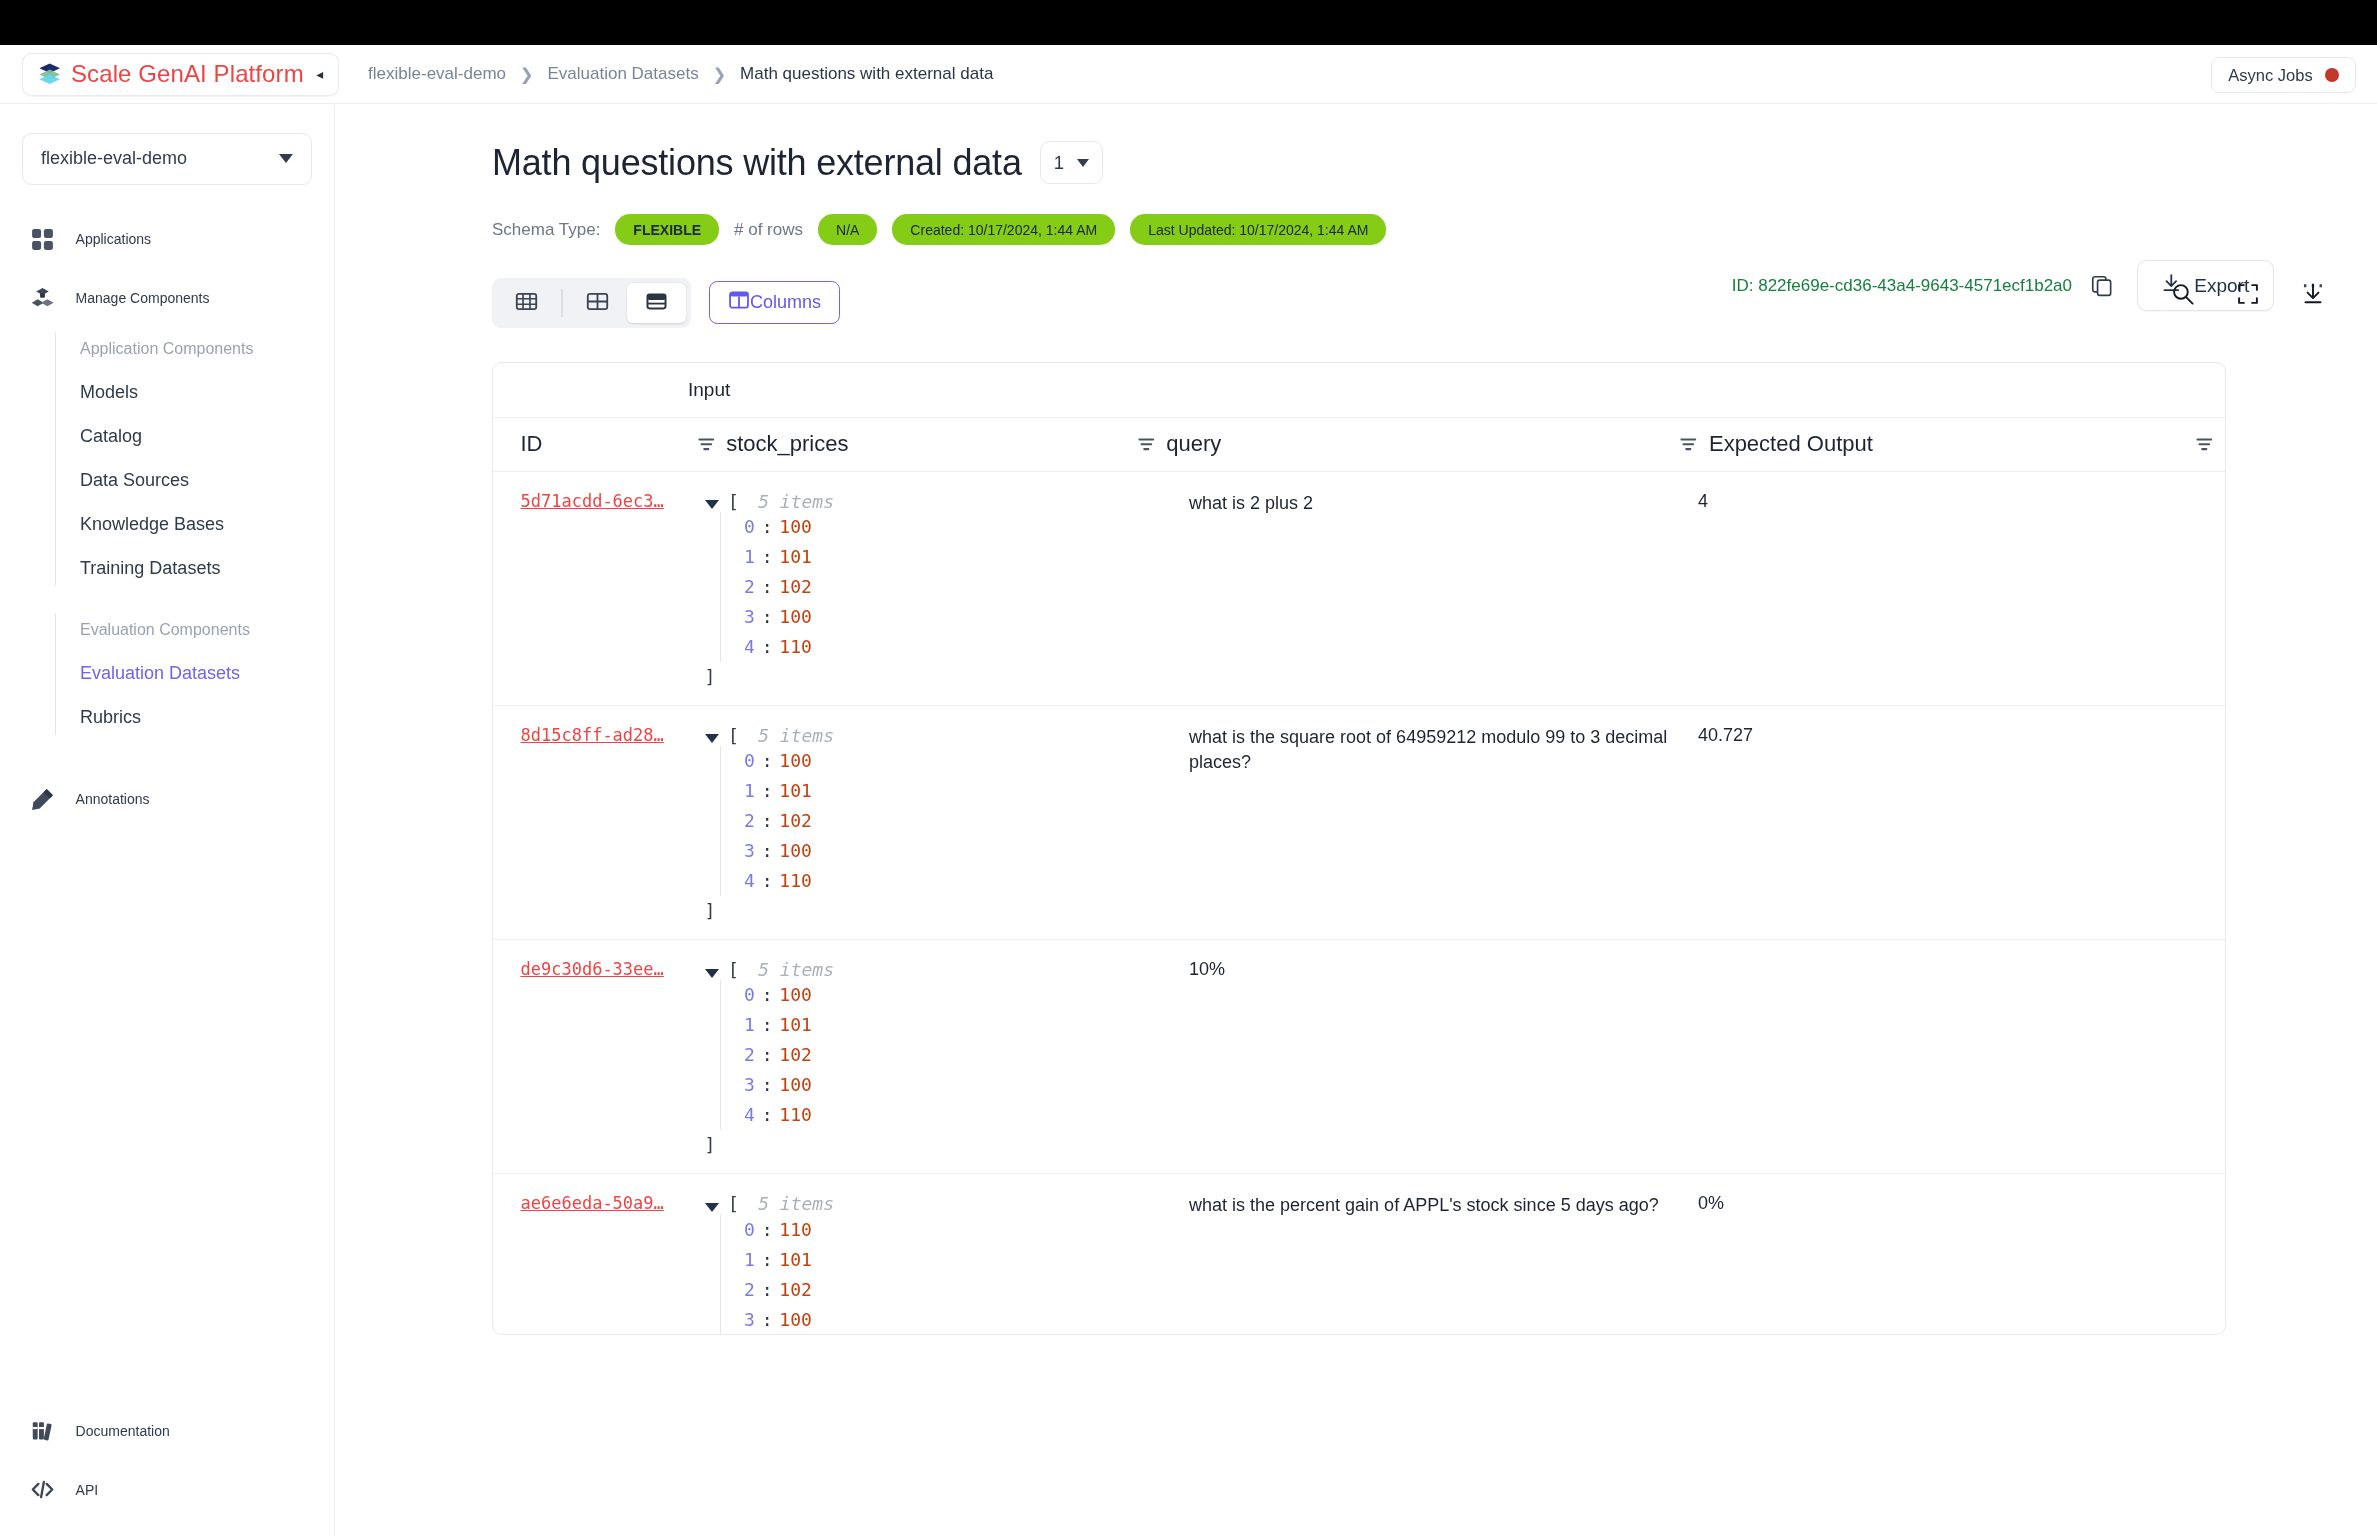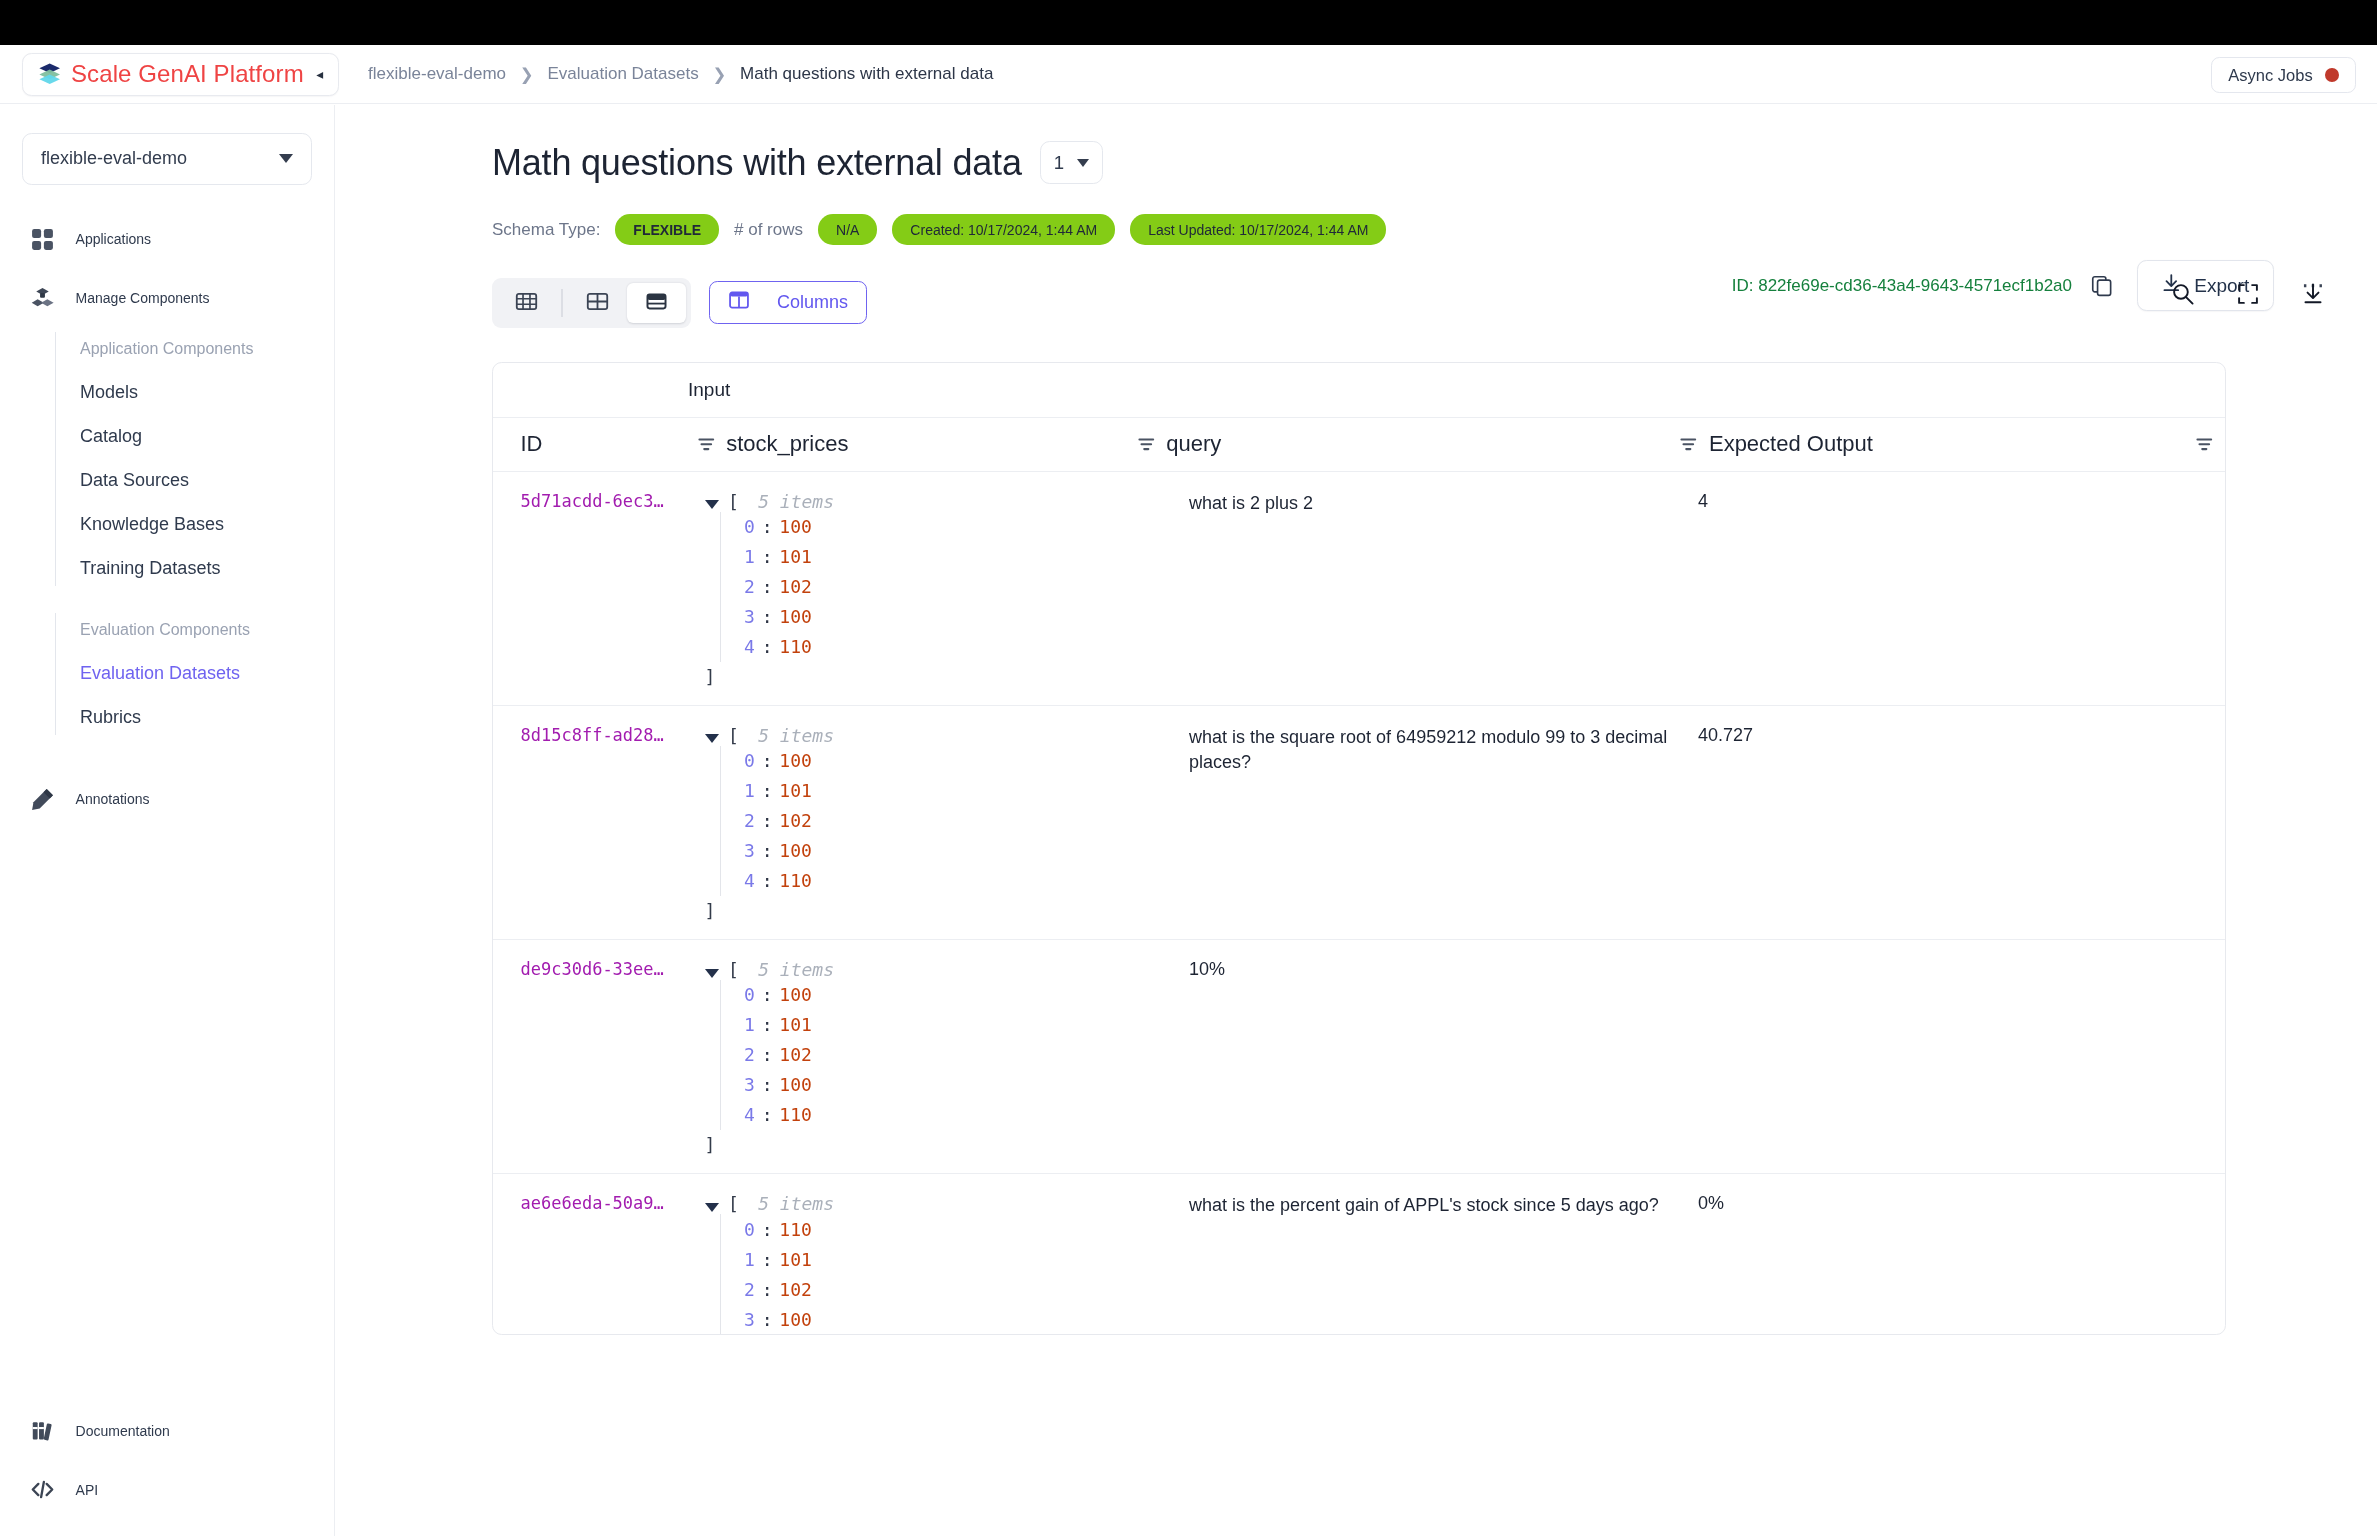--- a/index.html
+++ b/index.html
@@ -158,21 +158,21 @@
     padding: 4.8px; gap: 0;
   }
   .seg-btn {
     width: 59px; height: 40px; display: flex; align-items: center; justify-content: center;
     border-radius: 6.2px; cursor: pointer;
   }
   .seg-btn.active { background: #ffffff; box-shadow: 0 0.7px 2.1px rgba(16,24,40,.14); }
   .seg-div { width: 1.4px; height: 27.5px; background: #dcdee4; margin: 0 5.5px; }
   .columns-btn {
     height: 43px; border: 1.4px solid #6f63f0; border-radius: 8.3px; background: #fff;
-    display: flex; align-items: center; gap: 27px; padding: 0 18px;
+    display: flex; align-items: center; gap: 0; padding: 0 18px;
     font-size: 18px; color: #6257ef; cursor: pointer;
   }
   .tool-right {
     position: absolute; right: 51px; top: 2.8px; display: flex; align-items: center; gap: 39px;
   }
   .tool-ic { width: 26px; height: 26px; display: block; cursor: pointer; }
 
   
   .table-wrap {
     margin: 34px 0 0 157px; width: 1734px;
@@ -194,21 +194,21 @@
   .col-query { width: 509px; }
   .col-exp   { width: 482px; }
   .filter-ic { width: 20.6px; height: 20.6px; flex: none; cursor: pointer; }
   .th-filterwrap { width: 41px; display: flex; align-items: center; justify-content: center; }
 
   .row { display: flex; border-bottom: 1.4px solid #eceef2; }
   .row:last-child { border-bottom: none; }
   .cell { padding-top: 19px; }
   .cell-id {
     width: 195px; padding-left: 27.5px;
-    font-family: "DejaVu Sans Mono", monospace; font-size: 17px; color: #a21caf;
+    font-family: "DejaVu Sans Mono", monospace; font-size: 17px; color: #ef4444; text-decoration: underline;
   }
   .cell-json { width: 501px; padding-left: 16.5px; }
   .cell-query {
     width: 509px; font-size: 18px; color: #1d2433; line-height: 1.42;
     padding-right: 27.5px;
   }
   .cell-exp { width: 482px; font-size: 18px; color: #1d2433; }
 
   .json-head { display: flex; align-items: flex-start; gap: 9.6px; }
   .tri {

